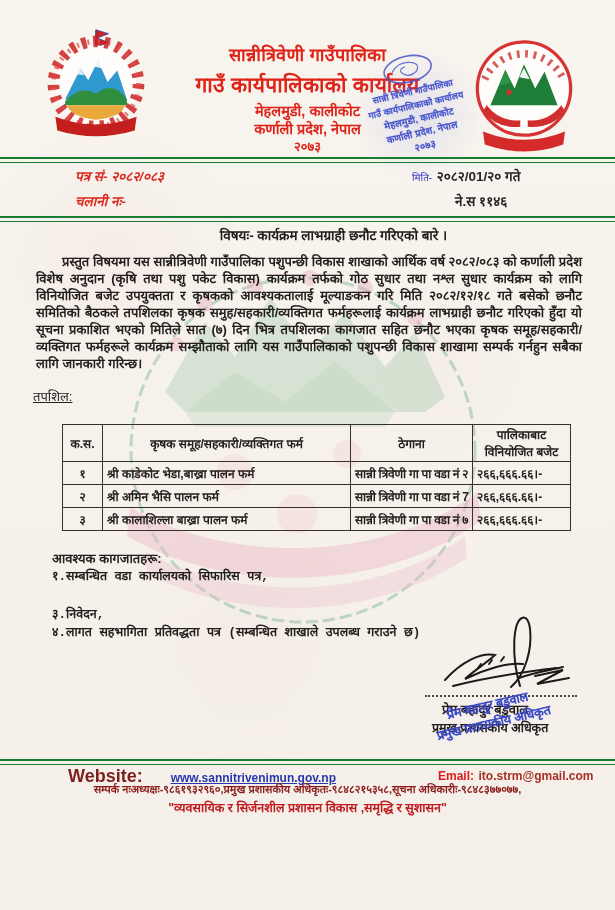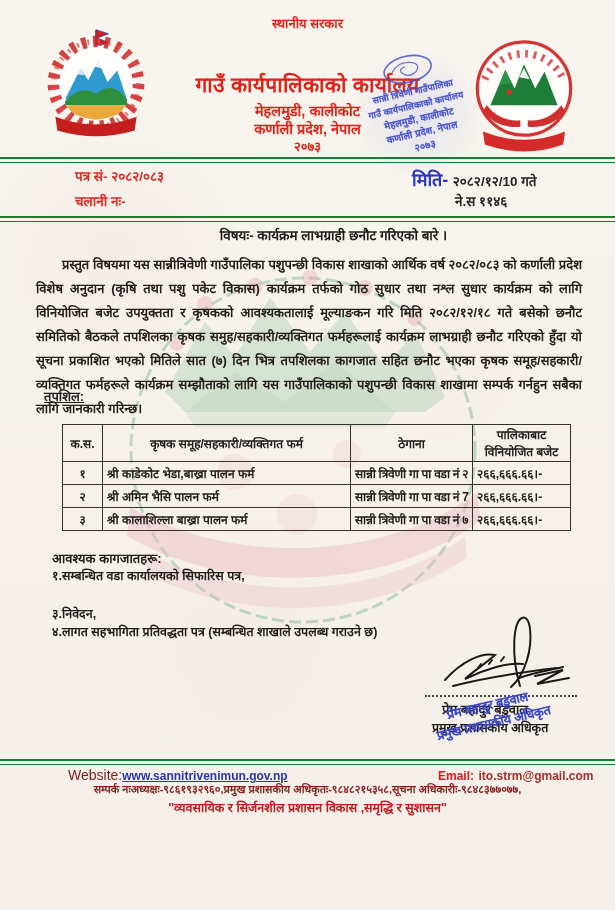--- a/index.html
+++ b/index.html
@@ -21,63 +21,63 @@
   .hdr-small{left:0;right:0;top:14px;font-size:13px;}
   .hdr-muni{left:0;right:0;top:42px;font-size:18px;letter-spacing:.3px;}
   .hdr-office{left:0;right:0;top:70px;font-size:21px;letter-spacing:.3px;}
   .hdr-addr1{left:0;right:0;top:100px;font-size:14.5px;}
   .hdr-addr2{left:0;right:0;top:118px;font-size:14.5px;}
   .hdr-year{left:0;right:0;top:137px;font-size:13px;}
 
   .gline{left:0;right:0;height:3px;border-top:2px solid #177d32;border-bottom:1.5px solid #177d32;}
 
   
-  .meta-red{color:#d92b21;font-weight:bold;font-size:13.5px;}
+  .meta-red{color:#d92b21;font-weight:bold;font-size:13.5px;font-style:italic;}
   .meta-dark{color:#2a2328;font-weight:bold;font-size:13.5px;}
-  .date-label{color:#2b35c4;font-weight:bold;font-size:18px;}
+  .date-label{color:#2b35c4;font-weight:normal;font-size:10px;}
 
   .subject{left:16px;right:0;top:226px;font-size:13.5px;color:#211c1a;font-weight:bold;margin-left:36px;}
 
   .body-text{
-    left:36px;top:253px;width:546px;font-size:13px;line-height:24px;
+    left:36px;top:253px;width:546px;font-size:13px;line-height:17px;
     text-align:justify;text-indent:26px;color:#241f1d;font-weight:600;
   }
-  .tapasil{left:44px;top:387px;font-size:13px;color:#241f1d;font-weight:bold;text-decoration:underline;}
+  .tapasil{left:33px;top:387px;font-size:13px;color:#241f1d;font-weight:normal;text-decoration:underline;}
 
   
   table.sel{border-collapse:collapse;table-layout:fixed;}
   table.sel td,table.sel th{border:1.3px solid #36312d;padding:1px 4px;color:#241f1d;overflow:hidden;}
   table.sel th{font-size:12px;font-weight:bold;text-align:center;}
   table.sel td{font-size:12px;font-weight:600;white-space:nowrap;}
   td.addr{font-size:10.5px;letter-spacing:-.3px;}
   td.budget{font-size:11.5px;color:#3d5a53;}
   td.sn{text-align:center;}
 
   .doc-title{font-size:13px;color:#241f1d;font-weight:bold;}
-  .doc-item{font-size:12.5px;color:#241f1d;font-weight:600;}
+  .doc-item{font-size:12.5px;color:#241f1d;font-weight:600;font-family:Liberation Mono, monospace;}
 
   
   .dotline{width:152px;border-top:2px dotted #4a4440;}
   .sig-name{font-size:13px;font-weight:bold;color:#241f1f;}
   .sig-title{font-size:12.5px;font-weight:bold;color:#241f1f;}
   .sig-stamp{color:#3a47c4;font-weight:bold;transform:rotate(-13deg);transform-origin:left center;
              text-shadow:0 0 1px rgba(70,90,220,.45);white-space:nowrap;}
 
   
   .round-stamp{
     left:352px;top:48px;width:132px;height:132px;transform:rotate(-13deg);
     background:radial-gradient(closest-side, rgba(80,100,215,.12), rgba(80,100,215,.04) 72%, transparent);
     border-radius:50%;
   }
   .stamp-line{text-align:center;color:#3f4cc9;font-weight:bold;opacity:.93;
               text-shadow:0 0 1px rgba(70,90,220,.5);letter-spacing:.2px;line-height:14px;}
 
   
-  .f-weblabel{color:#7e1f1f;font-weight:normal;font-size:14px;}
-  .f-url{color:#2836b0;font-weight:bold;font-size:12px;text-decoration:underline;}
+  .f-weblabel{color:#7e1f1f;font-weight:bold;font-size:18px;}
+  .f-url{color:#2836b0;font-weight:bold;font-size:12px;text-decoration:underline;margin-left:28px;}
   .f-emaillabel{color:#e01818;font-weight:bold;font-size:12px;}
   .f-email{color:#a83028;font-weight:bold;font-size:12px;}
   .f-contacts{left:0;right:0;top:781px;font-size:11px;color:#8c1d1d;font-weight:bold;}
   .f-slogan{left:0;right:0;top:799px;font-size:12.5px;color:#c01c20;font-weight:bold;}
 </style>
 </head>
 <body>
 
 <div class="page">
 
@@ -95,21 +95,21 @@
     </g>
     <path d="M45,245 C140,302 300,302 392,230 L396,258 C300,332 140,332 42,274 Z" fill="#edb9c6" opacity="0.48"></path>
     <path d="M60,290 C160,342 290,337 380,275 L382,296 C290,357 160,362 62,312 Z" fill="#edb9c6" opacity="0.32"></path>
     <g fill="#f0c3cd" opacity="0.28">
       <circle cx="150" cy="210" r="18"></circle>
         <circle cx="262" cy="192" r="14"></circle>
         <circle cx="212" cy="252" r="20"></circle>
     </g>
   </svg>
 
-  <div class="abs ctr red b hdr-small">स्थानीय सरकार</div>
+  <div class="abs ctr red b hdr-muni">सान्नीत्रिवेणी गाउँपालिका</div>
   <div class="abs ctr red b hdr-office">गाउँ कार्यपालिकाको कार्यालय</div>
   <div class="abs ctr red b hdr-addr1">मेहलमुडी, कालीकोट</div>
   <div class="abs ctr red b hdr-addr2">कर्णाली प्रदेश, नेपाल</div>
   <div class="abs ctr red b hdr-year">२०७३</div>
 
   <svg class="abs" style="left:38px;top:22px;" width="116" height="124" viewBox="0 0 120 128">
     <line x1="60" y1="8" x2="60" y2="30" stroke="#444" stroke-width="1.5"></line>
     <path d="M60,8 L73,12 L60,17 Z" fill="#d02020" stroke="#2a45a8" stroke-width="0.8"></path>
     <path d="M60,16 L73,21 L60,26 Z" fill="#d02020" stroke="#2a45a8" stroke-width="0.8"></path>
     <circle cx="60" cy="66" r="42" fill="#fffdfb"></circle>
@@ -147,21 +147,21 @@
     <div class="stamp-line" style="font-size:10px;">२०७३</div>
   </div>
 
   <div class="abs gline" style="top:157px;"></div>
   <div class="abs gline" style="top:216px;"></div>
 
   <div class="abs meta-red" style="left:75px;top:167px;">पत्र सं- २०८२/०८३</div>
   <div class="abs meta-red" style="left:75px;top:192px;">चलानी नः-</div>
   <div class="abs" style="left:412px;top:167px;white-space:nowrap;">
     <span class="date-label">मिति-</span>
-    <span class="meta-dark">२०८२/१२/10 गते</span>
+    <span class="meta-dark">२०८२/01/२० गते</span>
   </div>
   <div class="abs meta-dark" style="left:455px;top:192px;">ने.स ११४६</div>
 
   <div class="abs ctr subject">विषयः- कार्यक्रम लाभग्राही छनौट गरिएको बारे ।</div>
 
   <div class="abs body-text">प्रस्तुत विषयमा यस सान्नीत्रिवेणी गाउँपालिका पशुपन्छी विकास शाखाको आर्थिक वर्ष २०८२/०८३ को कर्णाली प्रदेश विशेष अनुदान (कृषि तथा पशु पकेट विकास) कार्यक्रम तर्फको गोठ सुधार तथा नश्ल सुधार कार्यक्रम को लागि विनियोजित बजेट उपयुक्तता र कृषकको आवश्यकतालाई मूल्याङकन गरि मिति २०८२/१२/१८ गते बसेको छनौट समितिको बैठकले तपशिलका कृषक समुह/सहकारी/व्यक्तिगत फर्महरूलाई कार्यक्रम लाभग्राही छनौट गरिएको हुँदा यो सूचना प्रकाशित भएको मितिले सात (७) दिन भित्र तपशिलका कागजात सहित छनौट भएका कृषक समूह/सहकारी/व्यक्तिगत फर्महरूले कार्यक्रम सम्झौताको लागि यस गाउँपालिकाको पशुपन्छी विकास शाखामा सम्पर्क गर्नहुन सबैका लागि जानकारी गरिन्छ।</div>
   <div class="abs tapasil">तपशिल:</div>
 
   <table class="sel abs" style="left:62px;top:424px;width:508px;">
     <colgroup>

